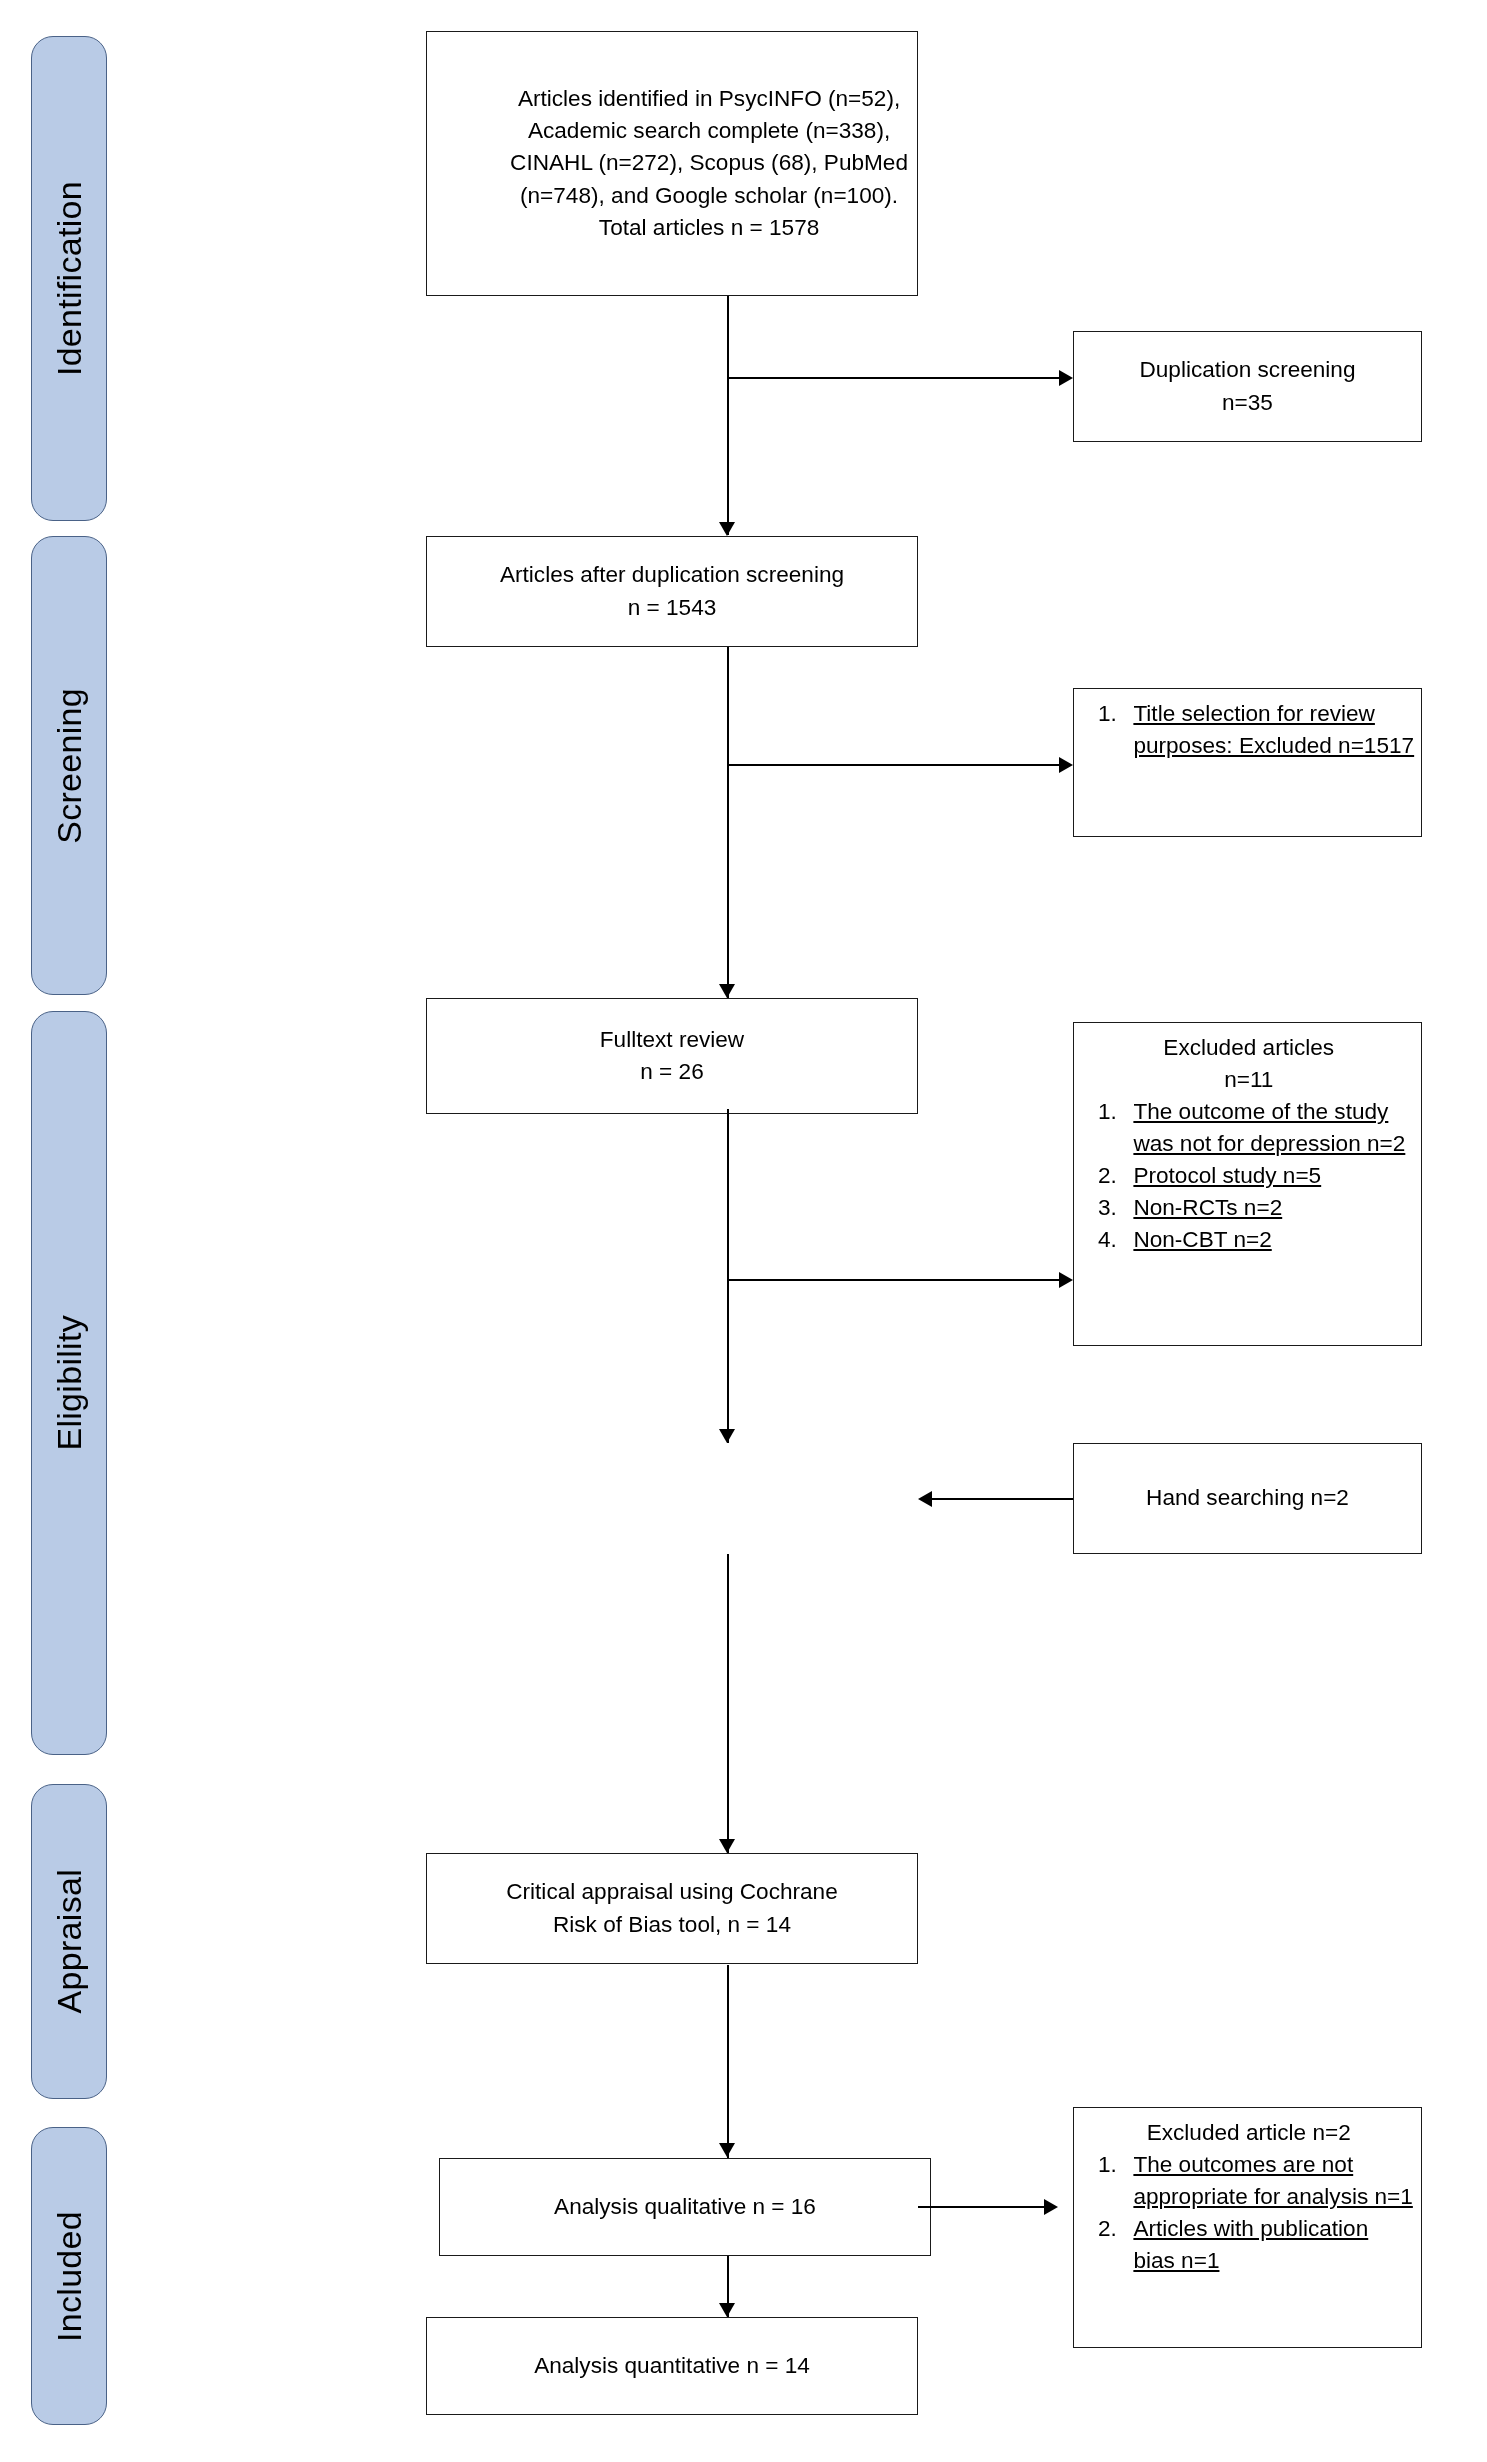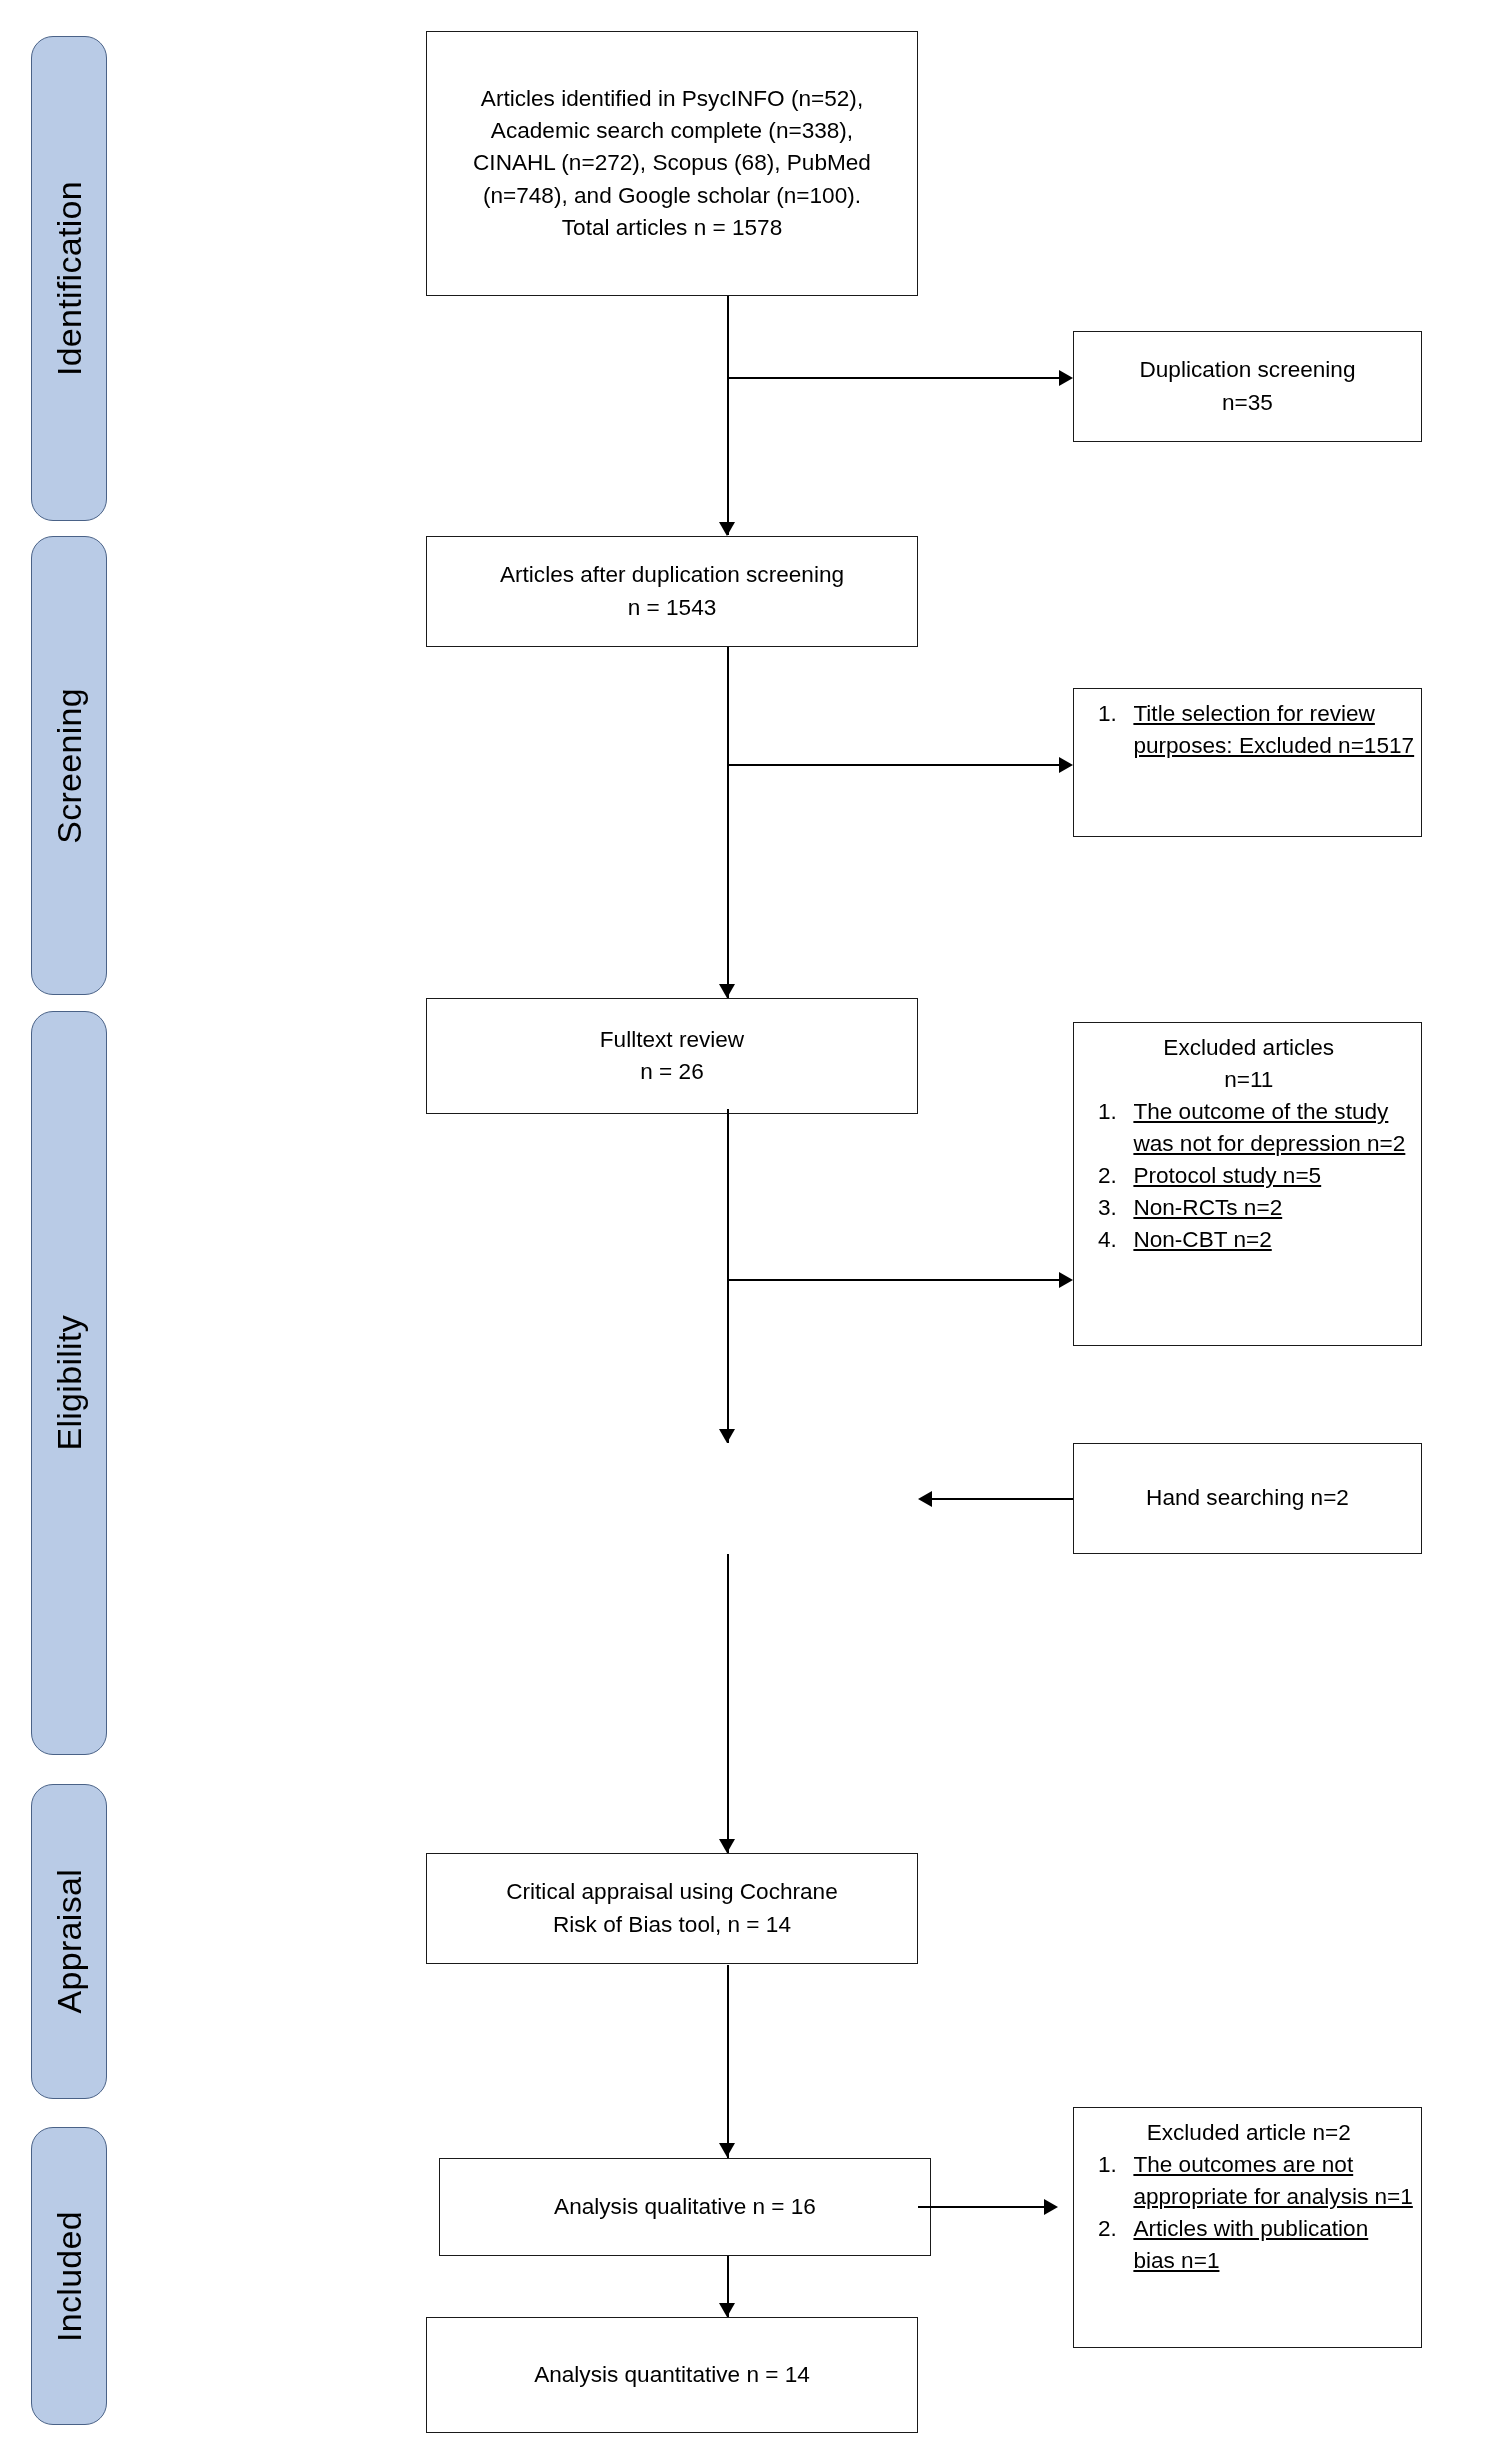--- a/index.html
+++ b/index.html
@@ -149,21 +149,21 @@
   </div>
 
   <div class="stage" style="top:1784px; height:315px;">
     <span class="stage-label">Appraisal</span>
   </div>
 
   <div class="stage" style="top:2127px; height:298px;">
     <span class="stage-label">Included</span>
   </div>
 
-  <div class="box" style="left:426px; top:31px; width:492px; height:265px;">
+  <div class="box" style="left:426px; top:31px; width:492px; height:265px;justify-content:flex-end;">
     <span class="box-text">Articles identified in PsycINFO (n=52),
 Academic search complete (n=338),
 CINAHL (n=272), Scopus (68), PubMed
 (n=748), and Google scholar (n=100).
 Total articles n = 1578</span>
   </div>
 
   <div class="vline" style="left:727px; top:296px; height:239px;"></div>
   <div class="arrow-down" style="left:719px; top:522px;"></div>
 
@@ -244,18 +244,18 @@
     <div class="list-head">Excluded article n=2</div>
     <ol class="numlist">
       <li><span class="li-text">The outcomes are not appropriate for analysis n=1</span></li>
       <li><span class="li-text">Articles with publication bias n=1</span></li>
     </ol>
   </div>
 
   <div class="vline" style="left:727px; top:2256px; height:61px;"></div>
   <div class="arrow-down" style="left:719px; top:2303px;"></div>
 
-  <div class="box" style="left:426px; top:2317px; width:492px; height:116px;">
+  <div class="box" style="left:426px; top:2317px; width:492px; height:98px;">
     <span class="box-text">Analysis quantitative n = 14</span>
   </div>
 
 </div>
 
 
 </body></html>

